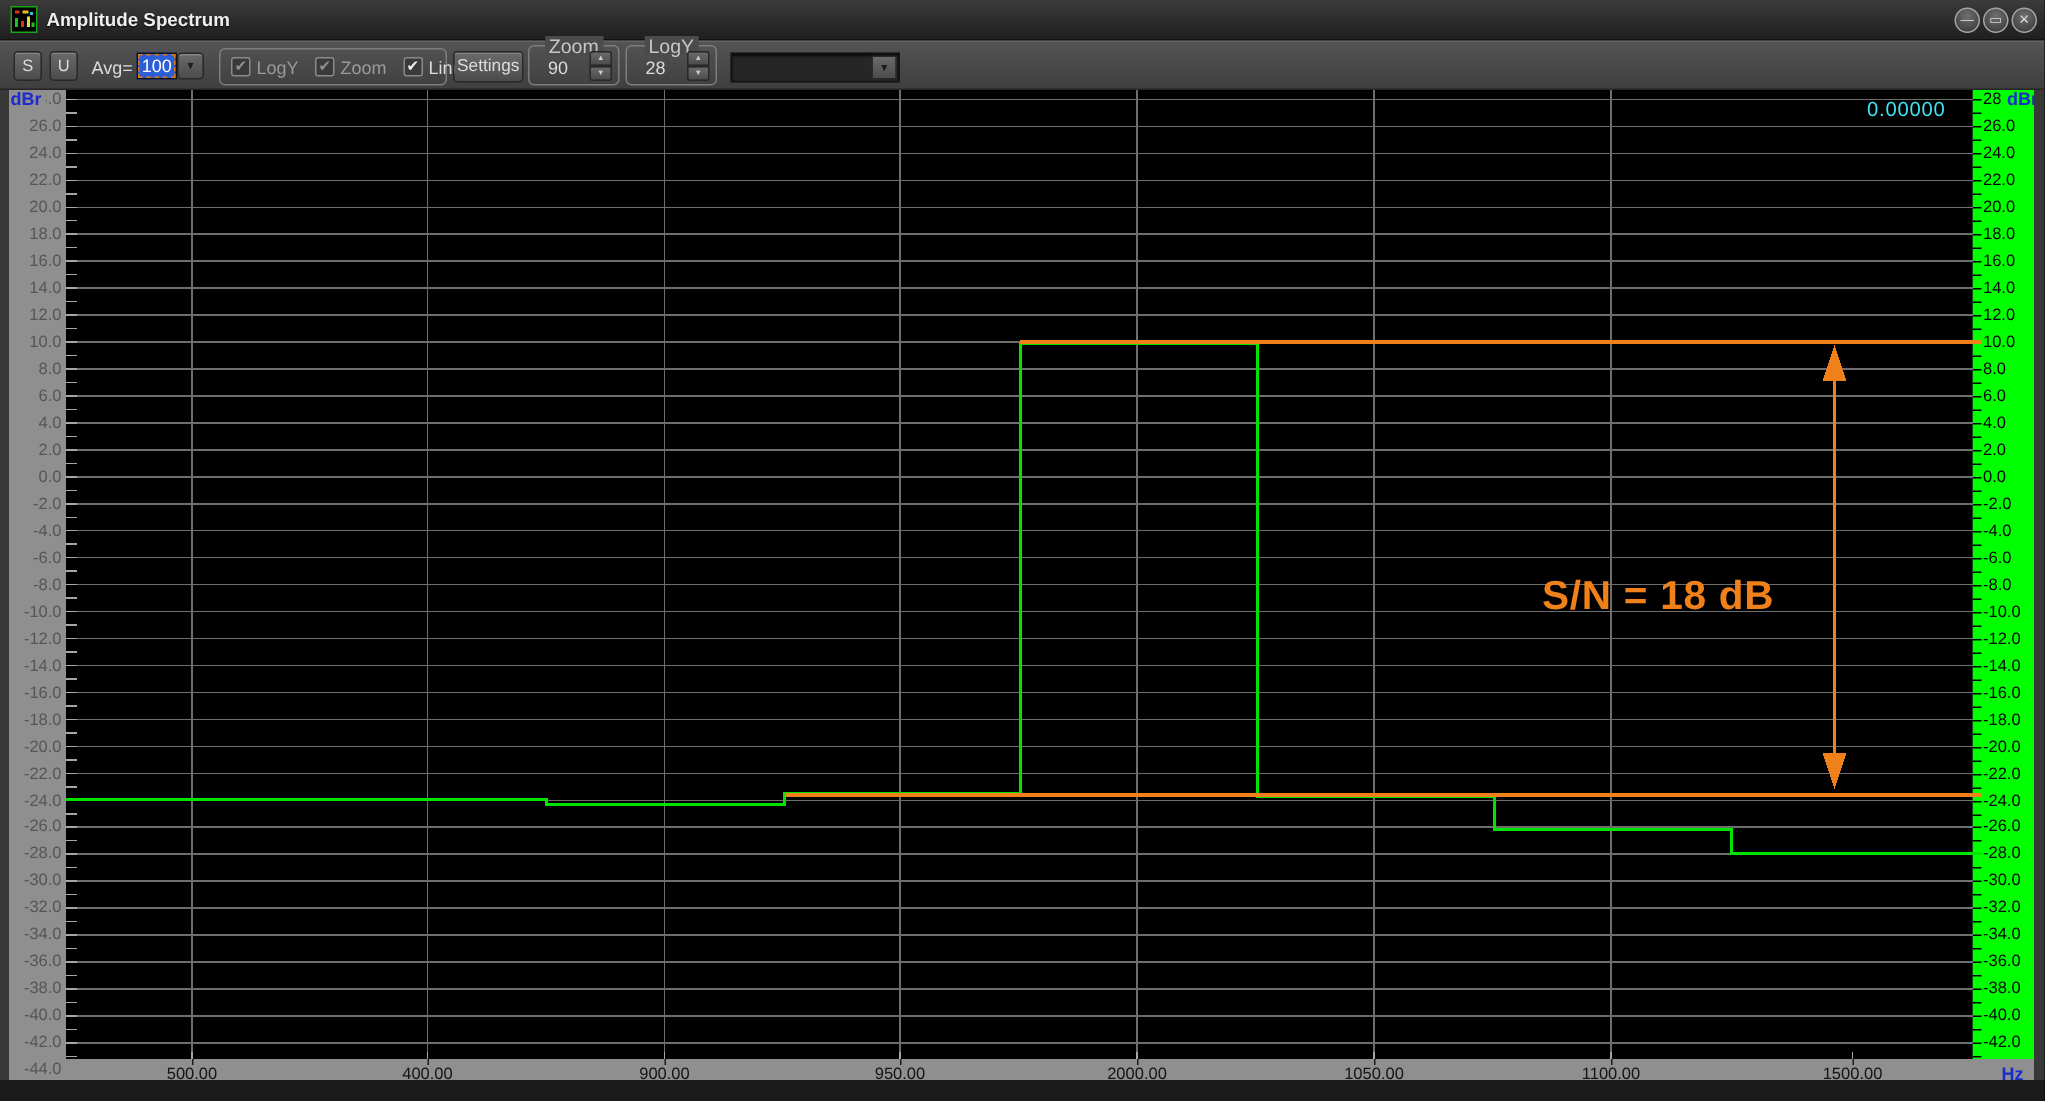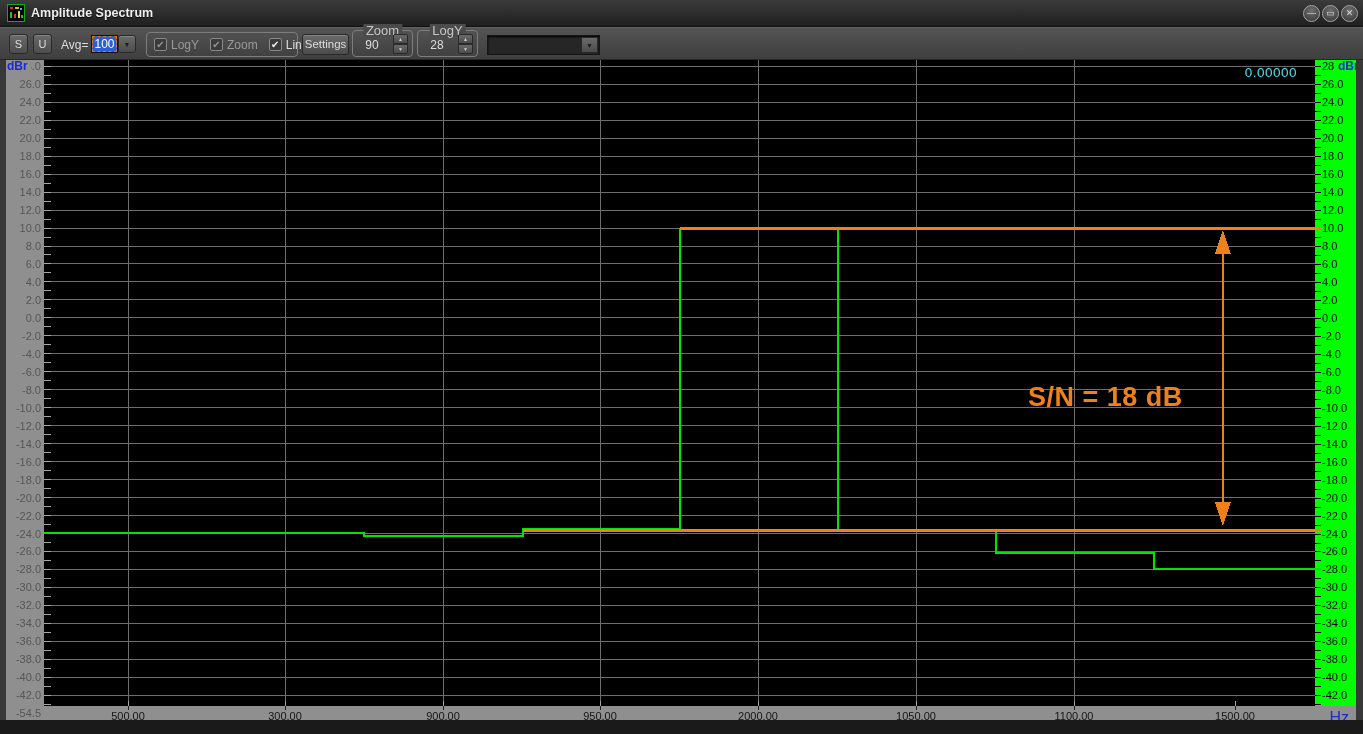--- a/index.html
+++ b/index.html
@@ -88,21 +88,21 @@
   .yr-label { position:absolute; left:7px; height:12px; line-height:12px;
     font-size:11px; color:#050505; }
   .yr-tick { position:absolute; left:0; width:6px; height:1px; background:#000; }
   #dbr-right { position:absolute; left:20px; top:0px; height:13px; line-height:13px;
     padding-left:3px; background:#00ff00; color:#1b2bce; font-weight:bold; font-size:12px; z-index:3; }
   #axis-bottom { position:absolute; left:6px; top:706px; width:1350px; height:21px;
     background:#8f8f8f; overflow:hidden; z-index:0; }
   .x-label { position:absolute; top:4px; transform:translateX(-50%);
     font-size:11px; color:#141414; white-space:nowrap; }
   .x-tick-dark { position:absolute; top:0; width:1px; height:4px; background:#1d1d1d; }
-  #hz-label { position:absolute; right:7px; top:3px; font-size:16px; font-weight:normal; color:#1b2bce; }
+  #hz-label { position:absolute; right:7px; top:3px; font-size:12px; font-weight:bold; color:#1b2bce; }
 </style>
 </head>
 <body>
 
 <div id="window">
 
   <div id="titlebar">
     <svg id="app-icon" viewBox="0 0 18 18">
       <rect x="0" y="0" width="18" height="18" fill="#000" stroke="#19a519" stroke-width="2"></rect>
       <rect x="3" y="3" width="3" height="2" fill="#e03020"></rect>
@@ -202,21 +202,21 @@
       <span class="yl-label" style="top: 467.52px;">-24.0</span>
       <span class="yl-label" style="top: 485.49px;">-26.0</span>
       <span class="yl-label" style="top: 503.46px;">-28.0</span>
       <span class="yl-label" style="top: 521.43px;">-30.0</span>
       <span class="yl-label" style="top: 539.4px;">-32.0</span>
       <span class="yl-label" style="top: 557.37px;">-34.0</span>
       <span class="yl-label" style="top: 575.34px;">-36.0</span>
       <span class="yl-label" style="top: 593.31px;">-38.0</span>
       <span class="yl-label" style="top: 611.28px;">-40.0</span>
       <span class="yl-label" style="top: 629.25px;">-42.0</span>
-      <span class="yl-label" style="top: 647.22px;">-54.5</span>
+      <span class="yl-label" style="top: 647.22px;">-44.0</span>
       <span id="dbr-left">dBr</span>
     </div>
 
   <div id="plot">
     <svg id="plot-svg" width="1271" height="646" shape-rendering="crispEdges">
         <line x1="0" y1="6.3" x2="1271" y2="6.3" stroke="#6e6e6e" stroke-width="1"></line>
         <line x1="0" y1="24.27" x2="1271" y2="24.27" stroke="#6e6e6e" stroke-width="1"></line>
         <line x1="0" y1="42.239999999999995" x2="1271" y2="42.239999999999995" stroke="#6e6e6e" stroke-width="1"></line>
         <line x1="0" y1="60.209999999999994" x2="1271" y2="60.209999999999994" stroke="#6e6e6e" stroke-width="1"></line>
         <line x1="0" y1="78.17999999999999" x2="1271" y2="78.17999999999999" stroke="#6e6e6e" stroke-width="1"></line>
@@ -459,21 +459,21 @@
       <div class="yr-tick" style="top: 626.265px;"></div>
       <div class="yr-tick" style="top: 635.25px;"></div>
       <div class="yr-tick" style="top: 644.235px;"></div>
       <span id="dbr-right">dBr</span>
     </div>
 
   <div id="axis-bottom">
     <span id="hz-label">Hz</span>
   <span class="x-label" style="left: 122px;">500.00</span>
       <div class="x-tick-dark" style="left: 122px;"></div>
-      <span class="x-label" style="left: 279px;">300.00</span>
+      <span class="x-label" style="left: 279px;">400.00</span>
       <div class="x-tick-dark" style="left: 279px;"></div>
       <span class="x-label" style="left: 437px;">900.00</span>
       <div class="x-tick-dark" style="left: 437px;"></div>
       <span class="x-label" style="left: 594px;">950.00</span>
       <div class="x-tick-dark" style="left: 594px;"></div>
       <span class="x-label" style="left: 752px;">2000.00</span>
       <div class="x-tick-dark" style="left: 752px;"></div>
       <span class="x-label" style="left: 910px;">1050.00</span>
       <div class="x-tick-dark" style="left: 910px;"></div>
       <span class="x-label" style="left: 1068px;">1100.00</span>

